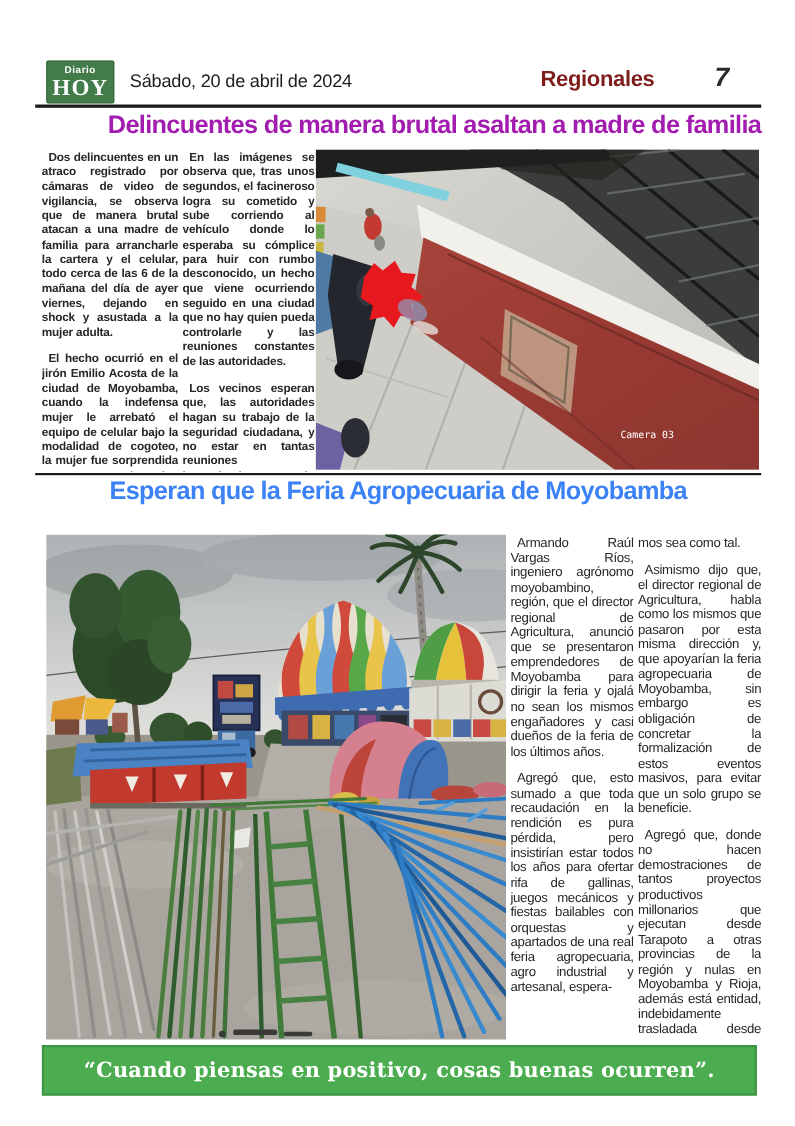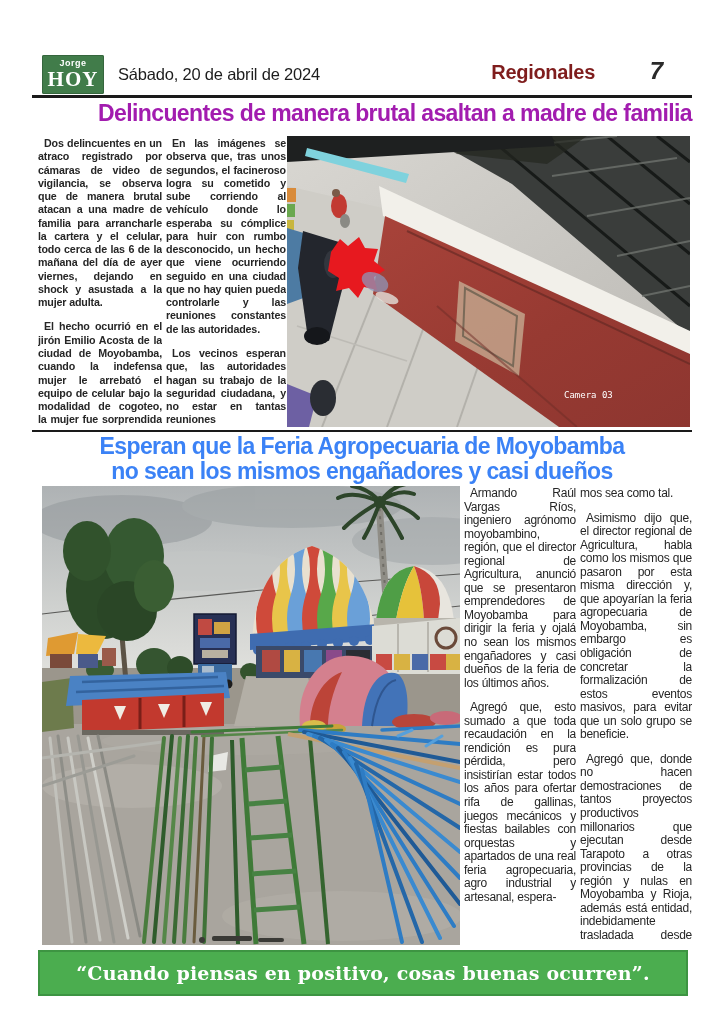--- a/index.html
+++ b/index.html
@@ -42,21 +42,21 @@
   .banner span{display:block;text-align:center;line-height:46px;color:#ffffff;
           font-family:"DejaVu Serif",serif;font-weight:bold;font-size:19px;letter-spacing:.2px;}
 </style>
 </head>
 <body>
 
 <div class="page">
 
   <div class="header">
     <div class="logo">
-      <span class="small">Jorge</span>
+      <span class="small">Diario</span>
       <span class="big">HOY</span>
     </div>
     <div class="date">Sábado, 20 de abril de 2024</div>
     <div class="section">Regionales</div>
     <div class="pageno">7</div>
   </div>
   <div class="rule1"></div>
 
   <div class="h1">Delincuentes de manera brutal asaltan a madre de familia</div>
 
@@ -152,21 +152,20 @@
       </g>
 
       <text x="277" y="262" font-size="9" fill="#ffffff" font-family="DejaVu Sans Mono, monospace">Camera 03</text>
     </svg>
   </div>
 
   <div class="rule2"></div>
 
   <div class="h2">
     <div>Esperan que la Feria Agropecuaria de Moyobamba</div>
-    <div>no sean los mismos engañadores y casi dueños</div>
   </div>
 
   <div class="fair">
     <svg viewBox="0 0 418 459" width="418" height="459" preserveAspectRatio="none">
       <defs>
         <linearGradient id="sky" x1="0" y1="0" x2="0" y2="1">
           <stop offset="0" stop-color="#aeb2b4"></stop>
             <stop offset="0.6" stop-color="#cfd1cf"></stop>
             <stop offset="1" stop-color="#e4e4e0"></stop>
         </linearGradient>

